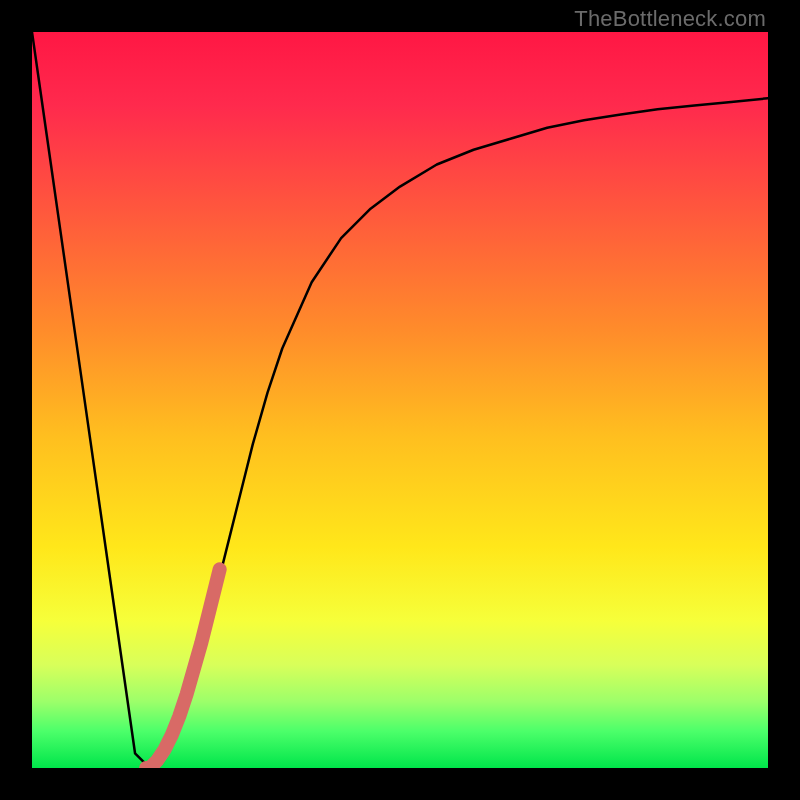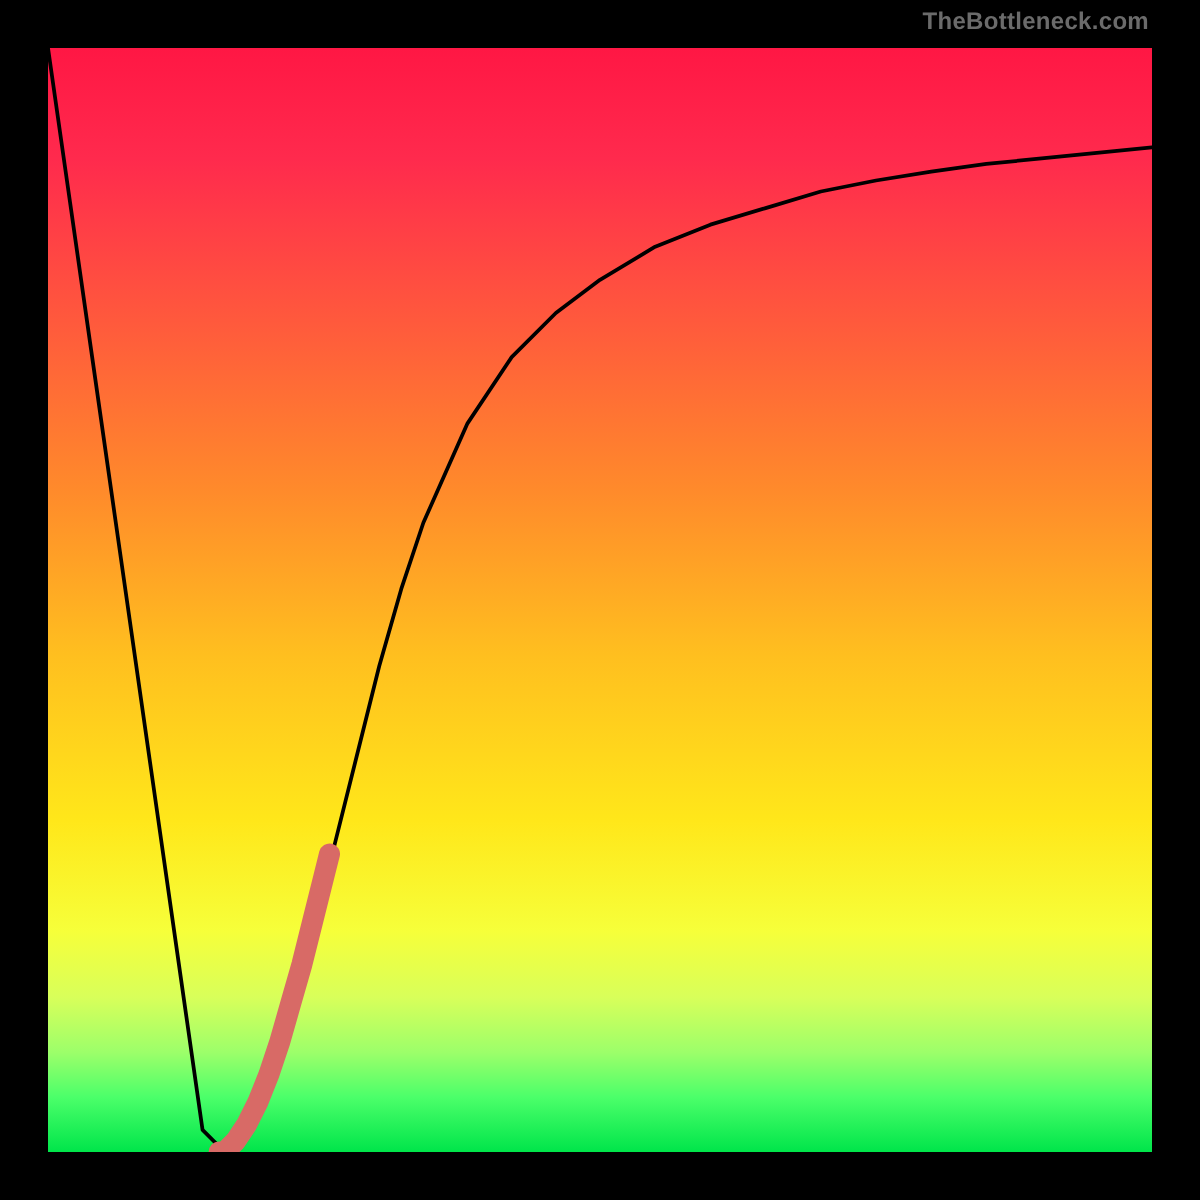--- a/index.html
+++ b/index.html
@@ -27,22 +27,22 @@
   }
   .gradient {
     position: absolute;
     inset: 0;
   }
   .watermark {
     position: absolute;
     top: 6px;
     right: 34px;
     color: #6b6b6b;
-    font-size: 16px;
-    font-weight: 700;
+    font-size: 22px;
+    font-weight: 400;
     letter-spacing: 0.2px;
     user-select: none;
   }
   svg.curves {
     position: absolute;
     inset: 0;
   }
 </style>
 </head>
 <body>

